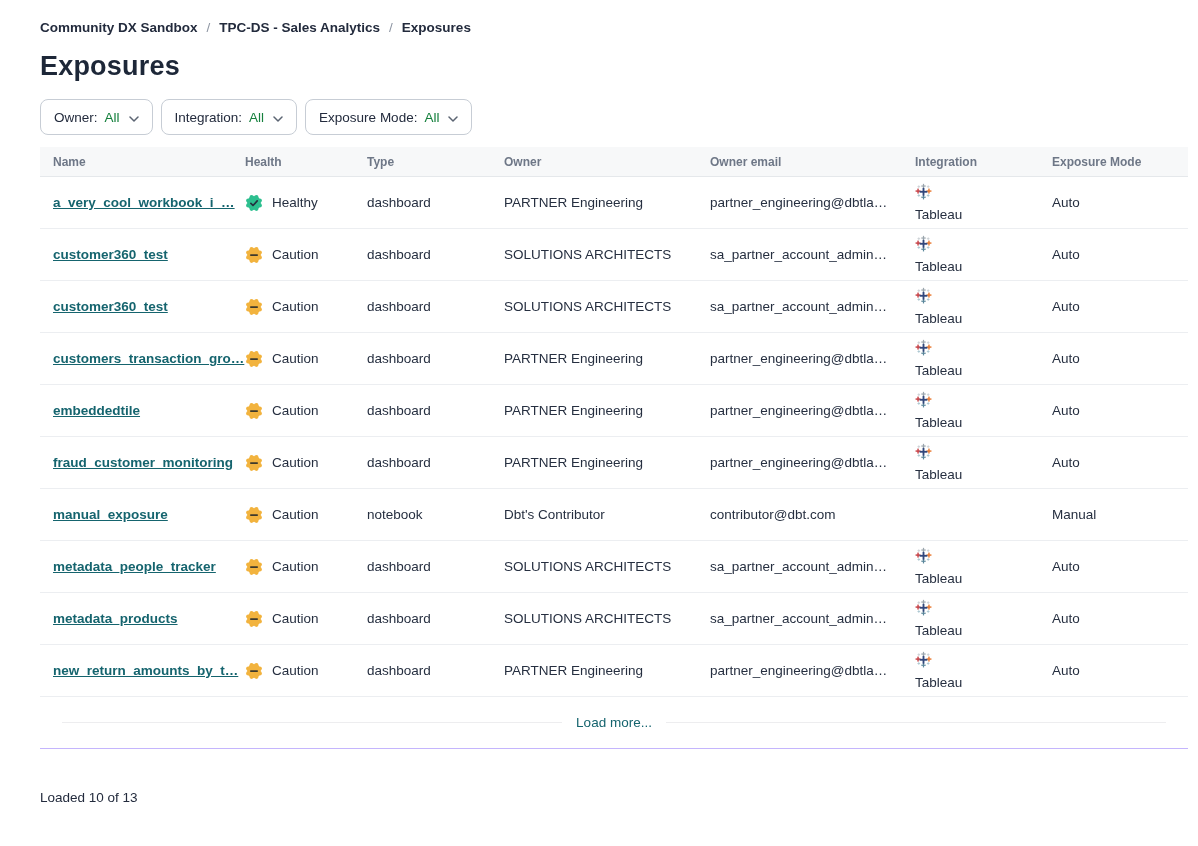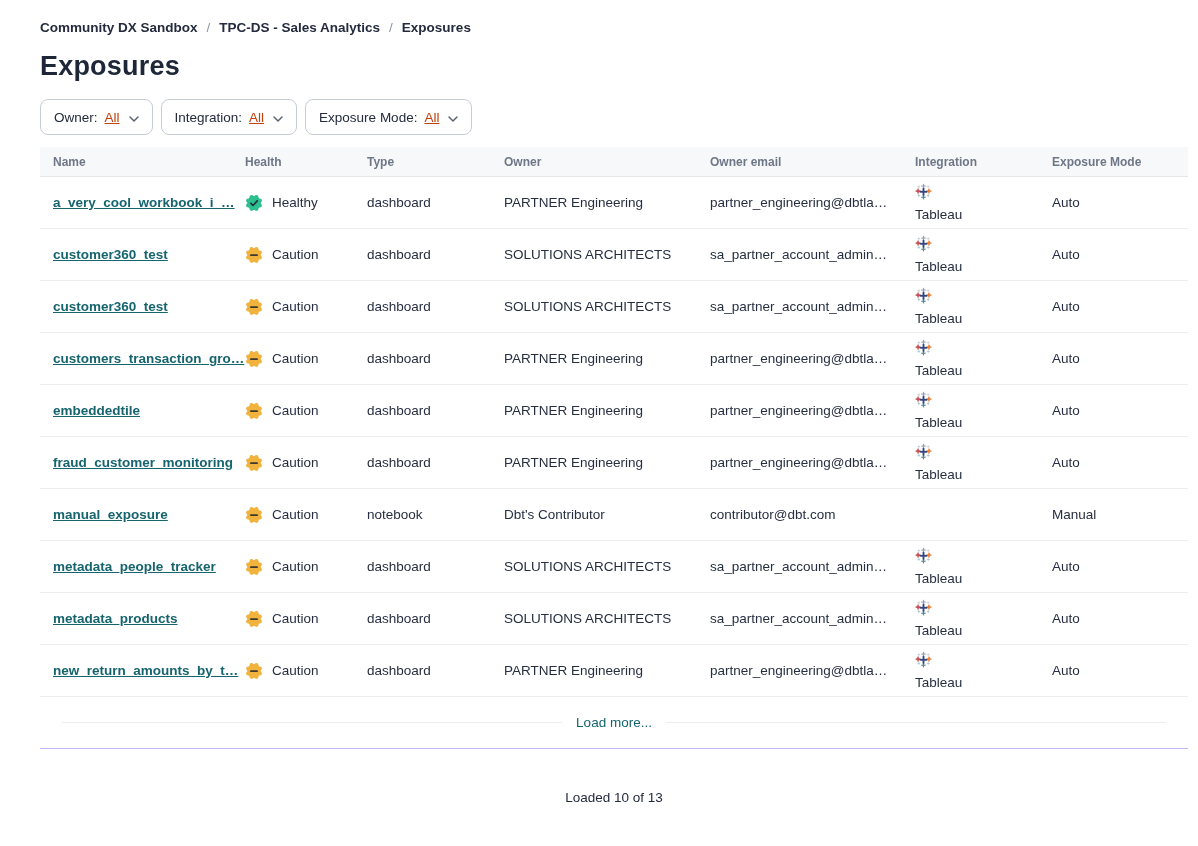--- a/index.html
+++ b/index.html
@@ -20,21 +20,21 @@
   h1.title { margin:16px 0 0 0; font-size:27px; font-weight:700; color:#1d2738; letter-spacing:.2px; }
 
   
   .filters { margin-top:17px; display:flex; gap:8px; }
   .pill-btn {
     display:inline-flex; align-items:center; gap:7px; height:36px; padding:0 13px;
     background:#fff; border:1px solid #c7cdd5; border-radius:8px; cursor:pointer;
     font-family:inherit; font-size:13.5px; color:#232b3d;
   }
   .pill-btn .f-label { color:#232b3d; }
-  .pill-btn .f-value { color:#c2410c;text-decoration:underline; }
+  .pill-btn .f-value { color:#15803d; }
   .chev { margin-left:2px; display:inline-block; }
 
   
   .table { margin-top:12px; width:1148px; }
   .grid-cols { display:grid; grid-template-columns:205px 122px 137px 206px 205px 137px 1fr; }
   .thead {
     height:30px; align-items:center; background:#f7f8f9;
     border-bottom:1px solid #e5e8eb; font-size:12px; font-weight:700; color:#6e7787;
   }
   .thead .cell:first-child, .row .cell:first-child { padding-left:13px; }
@@ -45,21 +45,21 @@
   .badge { width:18px; height:18px; display:inline-flex; }
   .integration-wrap { display:flex; align-items:flex-start; gap:7px;flex-direction:column; }
   .tbl-icon { width:17px; height:17px; display:inline-flex; }
 
   
   .load-more-row { height:52px; display:flex; align-items:center; border-bottom:1px solid #c4b5fd; padding:0 22px; }
   .load-more-row .line { flex:1; height:1px; background:#ededef; }
   .load-more-link { margin:0 14px; color:#15646e; font-size:13.5px; text-decoration:none; cursor:pointer; }
 
   
-  .footer { margin-top:41px; display:flex; justify-content:center; align-items:center; width:1148px; }
+  .footer { margin-top:41px; display:flex; justify-content:space-between; align-items:center; width:1148px; }
   .loaded-text { font-size:13.5px; color:#232b3d; }
   .footer .pill-btn { height:38px; }
 </style>
 </head>
 <body>
 
 <div class="page">
 
   <nav class="breadcrumb">
     <a>Community DX Sandbox</a>

